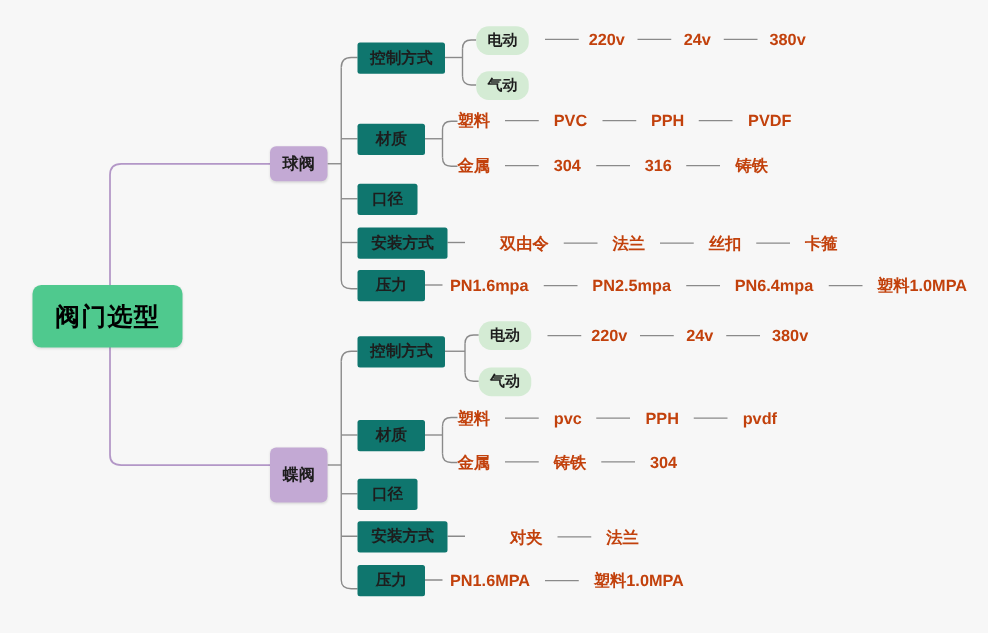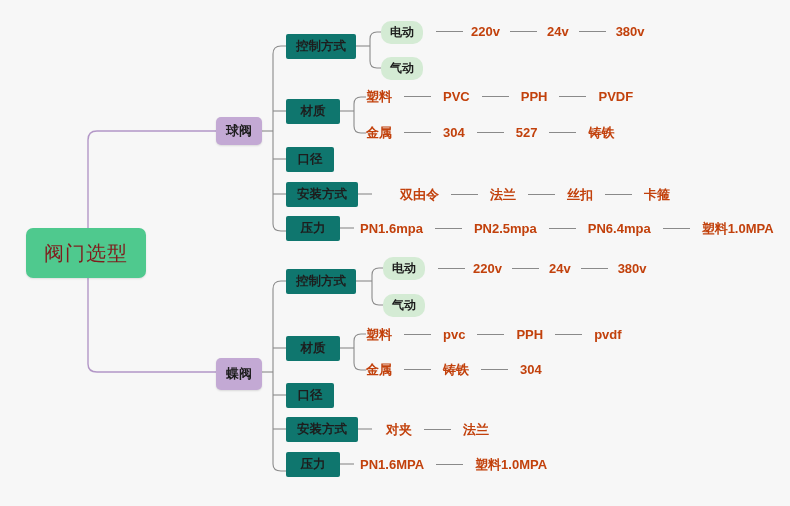--- a/index.html
+++ b/index.html
@@ -9,22 +9,22 @@
     font-family:"Liberation Sans","DejaVu Sans",sans-serif;
     overflow:hidden;
   }
   #canvas{position:relative;width:790px;height:506px;}
   svg.wires{position:absolute;left:0;top:0;width:790px;height:506px;pointer-events:none;}
 
   .node{position:absolute;box-sizing:border-box;display:flex;align-items:center;
         justify-content:center;white-space:nowrap;}
 
   .root{
-    background:#4fc98e;color:#7f1d1d;border-radius:7px;
-    font-size:20px;font-weight:400;letter-spacing:1px;
+    background:#4fc98e;color:#000000;border-radius:7px;
+    font-size:20px;font-weight:700;letter-spacing:1px;
     box-shadow:0 1px 2px rgba(0,0,0,.10);
   }
   .lvl1{
     background:#c3a9d4;color:#1d1d1d;border-radius:5px;
     font-size:13px;font-weight:700;
     box-shadow:0 1px 2px rgba(0,0,0,.12);
   }
   .lvl2{
     background:#0f766e;color:#1d1d1d;border-radius:2px;
     font-size:12.5px;font-weight:700;
@@ -125,21 +125,21 @@
     <span>PPH</span>
     <span style="display:inline-block;width:27px;height:1px;background:#8a8a8a;margin:0 12px;"></span>
     <span>PVDF</span>
   </div>
 
   <div class="leaf" style="left:366px;top:126px;">
     <span>金属</span>
     <span style="display:inline-block;width:27px;height:1px;background:#8a8a8a;margin:0 12px;"></span>
     <span>304</span>
     <span style="display:inline-block;width:27px;height:1px;background:#8a8a8a;margin:0 12px;"></span>
-    <span>527</span>
+    <span>316</span>
     <span style="display:inline-block;width:27px;height:1px;background:#8a8a8a;margin:0 12px;"></span>
     <span>铸铁</span>
   </div>
 
   <div class="node lvl2" style="left:286px;top:147px;width:48px;height:25px;">口径</div>
 
   <div class="node lvl2" style="left:286px;top:182px;width:72px;height:25px;">安装方式</div>
 
   <div class="leaf" style="left:400px;top:188px;">
     <span>双由令</span>
@@ -156,21 +156,21 @@
   <div class="leaf" style="left:360px;top:222px;">
     <span>PN1.6mpa</span>
     <span style="display:inline-block;width:27px;height:1px;background:#8a8a8a;margin:0 12px;"></span>
     <span>PN2.5mpa</span>
     <span style="display:inline-block;width:27px;height:1px;background:#8a8a8a;margin:0 12px;"></span>
     <span>PN6.4mpa</span>
     <span style="display:inline-block;width:27px;height:1px;background:#8a8a8a;margin:0 12px;"></span>
     <span>塑料1.0MPA</span>
   </div>
 
-  <div class="node lvl1" style="left:216px;top:358px;width:46px;height:32px;">蝶阀</div>
+  <div class="node lvl1" style="left:216px;top:358px;width:46px;height:44px;">蝶阀</div>
 
   <div class="node lvl2" style="left:286px;top:269px;width:70px;height:25px;">控制方式</div>
 
   <div class="node lvl3g" style="left:383px;top:257px;width:42px;height:23px;">电动</div>
   <div class="node lvl3g" style="left:383px;top:294px;width:42px;height:23px;">气动</div>
 
   <div class="leaf" style="left:430px;top:262px;">
     <span style="display:inline-block;width:27px;height:1px;background:#8a8a8a;margin:0 8px;"></span>
     <span>220v</span>
     <span style="display:inline-block;width:27px;height:1px;background:#8a8a8a;margin:0 10px;"></span>
@@ -196,21 +196,21 @@
     <span style="display:inline-block;width:27px;height:1px;background:#8a8a8a;margin:0 12px;"></span>
     <span>铸铁</span>
     <span style="display:inline-block;width:27px;height:1px;background:#8a8a8a;margin:0 12px;"></span>
     <span>304</span>
   </div>
 
   <div class="node lvl2" style="left:286px;top:383px;width:48px;height:25px;">口径</div>
 
   <div class="node lvl2" style="left:286px;top:417px;width:72px;height:25px;">安装方式</div>
 
-  <div class="leaf" style="left:386px;top:423px;">
+  <div class="leaf" style="left:408px;top:423px;">
     <span>对夹</span>
     <span style="display:inline-block;width:27px;height:1px;background:#8a8a8a;margin:0 12px;"></span>
     <span>法兰</span>
   </div>
 
   <div class="node lvl2" style="left:286px;top:452px;width:54px;height:25px;">压力</div>
 
   <div class="leaf" style="left:360px;top:458px;">
     <span>PN1.6MPA</span>
     <span style="display:inline-block;width:27px;height:1px;background:#8a8a8a;margin:0 12px;"></span>

